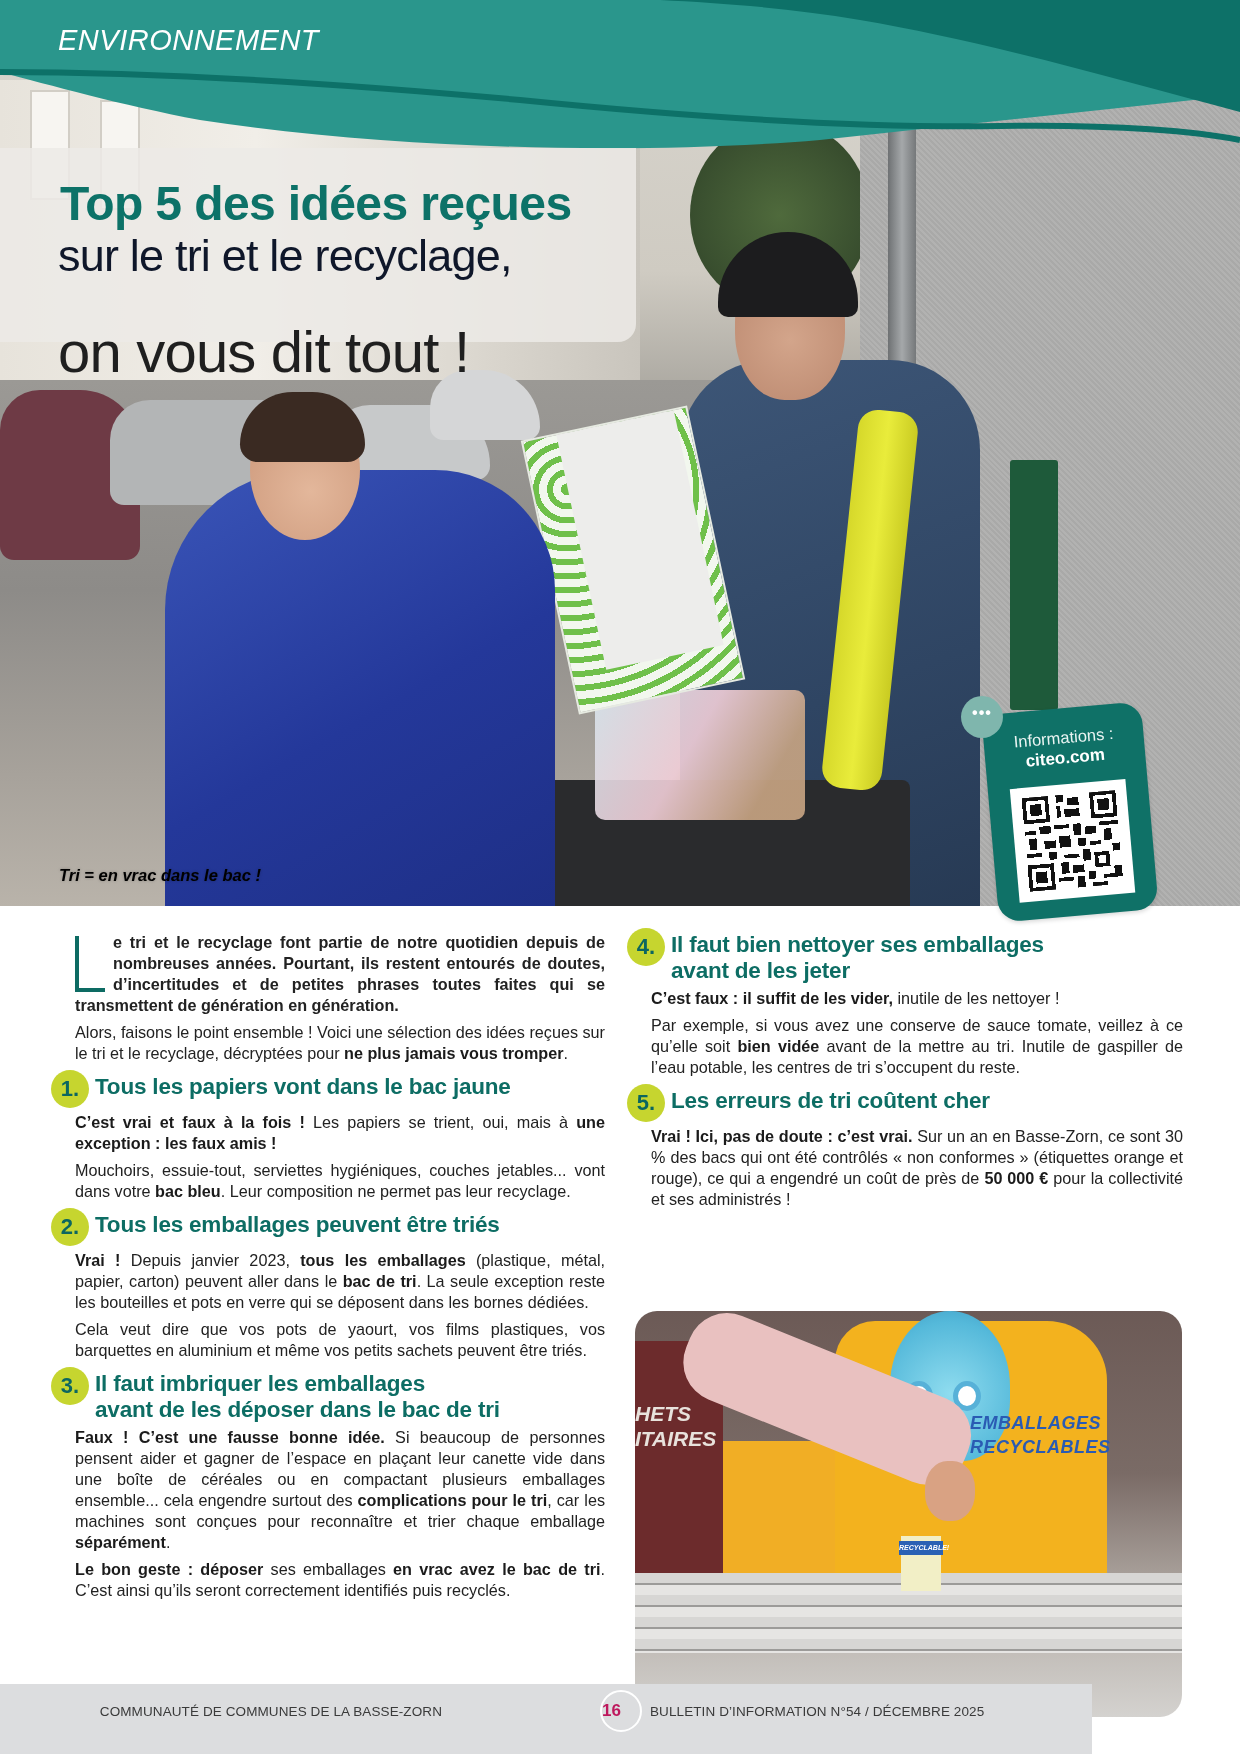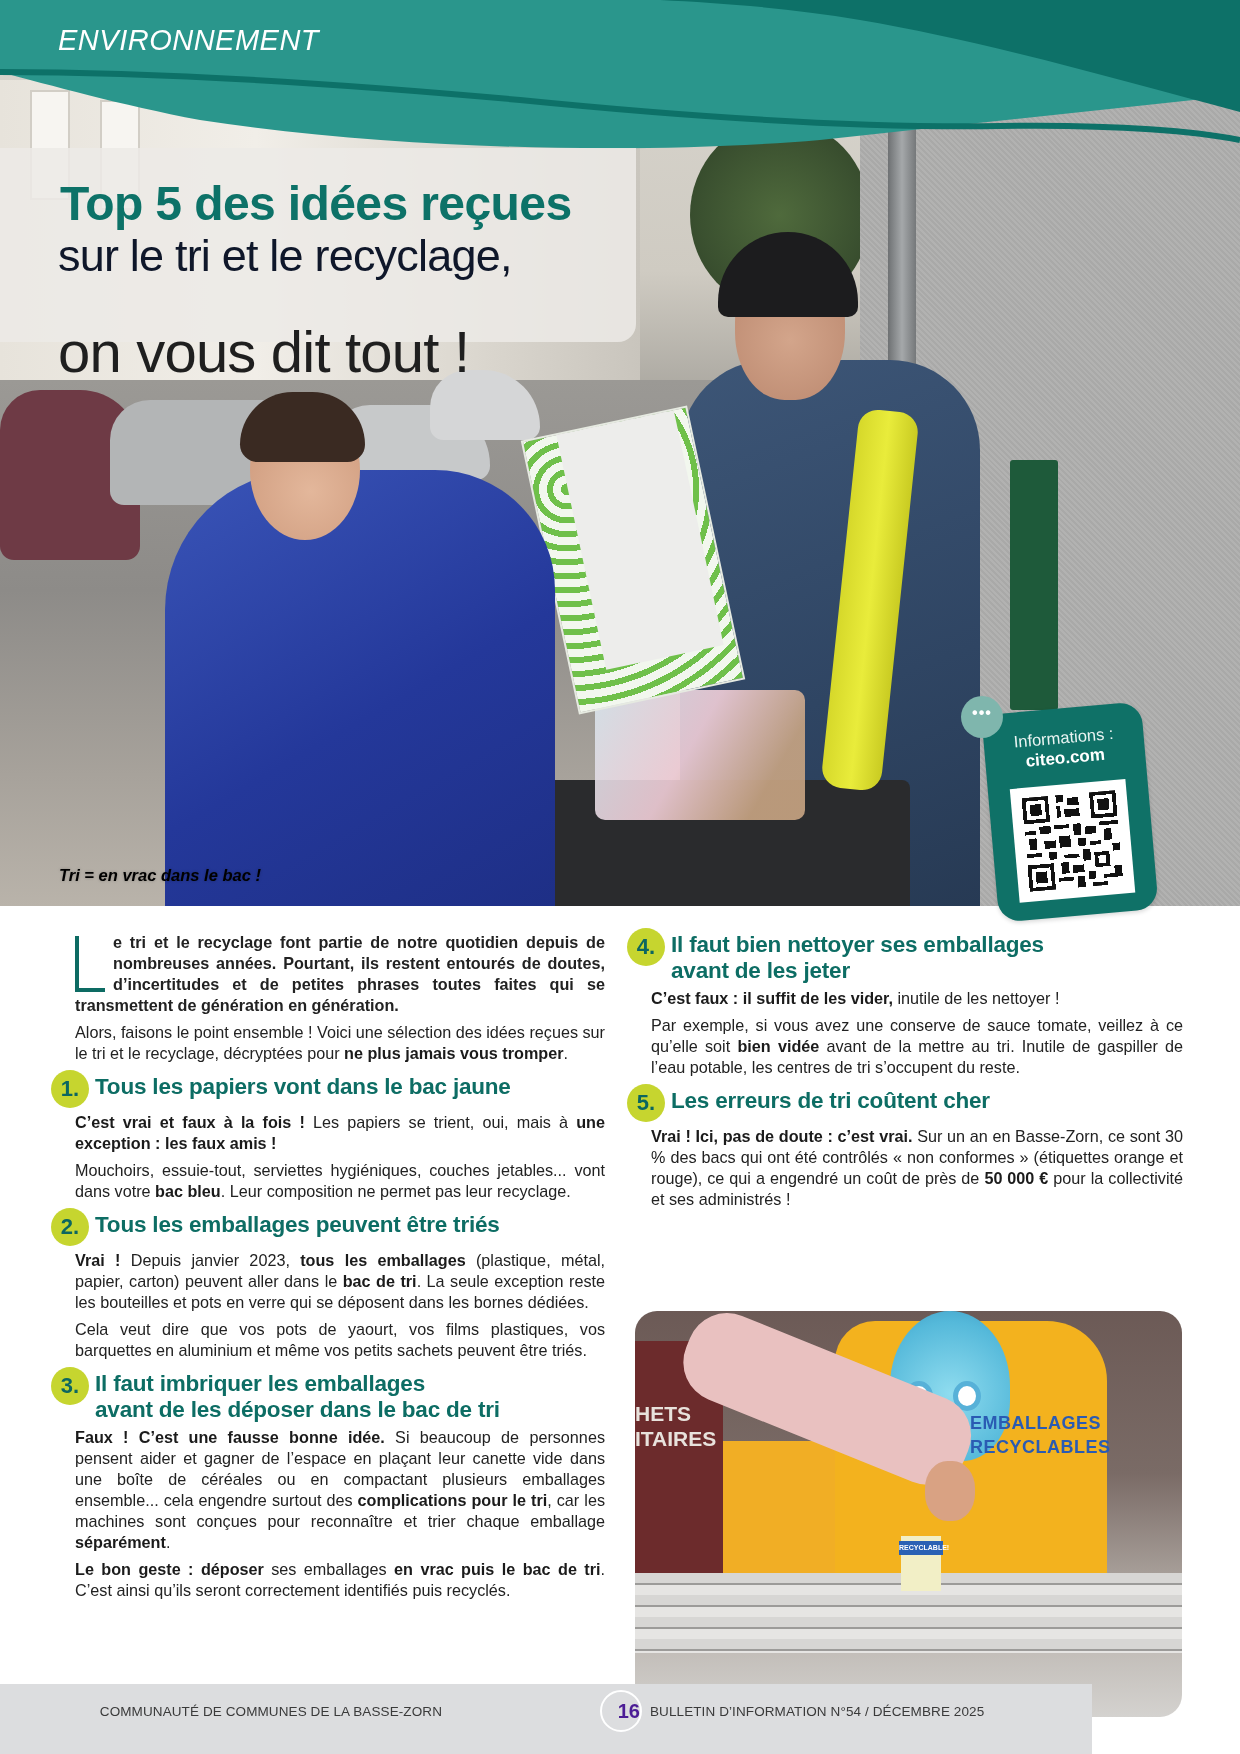--- a/index.html
+++ b/index.html
@@ -101,20 +101,21 @@
     flex: 0 0 38px; width: 38px; height: 38px; border-radius: 50%; background: #c6d52f;
     color: #0c6660; font-weight: bold; font-size: 22px; line-height: 38px; text-align: center; margin-right: 6px;
     margin-top: -4px;
   }
   .h-text { color: #0d6d64; font-weight: bold; font-size: 22.5px; line-height: 26px; letter-spacing: -0.2px; }
 
   
   .photo2 {
     position: absolute; left: 635px; top: 1311px; width: 547px; height: 406px; border-radius: 22px; overflow: hidden;
     background: linear-gradient(180deg,#6c5a56 0%,#7a6b66 40%,#b9b3ad 75%,#d4d2cf 100%);
+    font-style: italic;
   }
   .photo2 .maroon { position:absolute; left:0; top:30px; width:88px; height:240px; background:#6c2b2c; }
   .photo2 .maroon-txt { position:absolute; left:0; top:90px; color:#e8e2dc; font-weight:bold; font-size:21px; line-height:25px; }
   .photo2 .ylw1 { position:absolute; left:88px; top:130px; width:130px; height:150px; background:#f1ae25; }
   .photo2 .ylw2 { position:absolute; left:200px; top:10px; width:272px; height:270px; background:#f3b21e; border-radius: 40px 60px 0 0; }
   .photo2 .mascot { position:absolute; left:255px; top:0px; width:120px; height:150px; border-radius:50% 50% 40% 40%;
     background: radial-gradient(circle at 50% 55%,#8fdcef,#55b9da 70%,#3d9cc4); }
   .photo2 .mascot-eye1, .photo2 .mascot-eye2 { position:absolute; top:70px; width:28px; height:30px; border-radius:50%; background:#fff; border:5px solid #57b1d8; }
   .photo2 .mascot-eye1 { left:270px; } .photo2 .mascot-eye2 { left:318px; }
   .photo2 .mascot-smile { position:absolute; left:300px; top:118px; width:28px; height:12px; border-radius:0 0 14px 14px; background:#e1484c; }
@@ -124,21 +125,21 @@
   .photo2 .arm { position:absolute; left:70px; top:-10px; width:300px; height:90px; background:#e9c1c0; border-radius:40px; transform: rotate(22deg); transform-origin: left top; }
   .photo2 .hand { position:absolute; left:290px; top:150px; width:50px; height:60px; border-radius:45%; background:#d9a283; }
   .photo2 .carton { position:absolute; left:266px; top:225px; width:40px; height:55px; background:#f2efc6; }
   .photo2 .carton-lbl { position:absolute; left:264px; top:230px; width:44px; height:14px; background:#2a61b4; color:#fff; font-size:7px; font-weight:bold; text-align:center; line-height:14px; }
 
   
   .footer { position: absolute; left: 0; top: 1684px; width: 1092px; height: 70px; background: #dcdddf; }
   .footer-left { position: absolute; right: 650px; top: 20px; font-size: 13.5px; color: #3a3a3a; letter-spacing: 0.1px; }
   .footer-page {
     position: absolute; left: 600px; top: 6px; width: 42px; height: 42px; border-radius: 50%;
-    border: 2px solid #ffffff; background: #dcdddf; text-align: right; line-height: 38px; font-weight: bold; font-size: 20px; color: #4c1d95;
+    border: 2px solid #ffffff; background: #dcdddf; text-align: left; line-height: 38px; font-weight: bold; font-size: 17px; color: #be185d;
   }
   .footer-right { position: absolute; left: 650px; top: 20px; font-size: 13.5px; color: #3a3a3a; letter-spacing: 0.1px; }
 </style>
 </head>
 <body>
 
 <div class="hero">
   <div class="bld-left"></div>
   <div class="bld-win" style="left:30px;top:90px;width:40px;height:110px"></div>
   <div class="bld-win" style="left:100px;top:100px;width:40px;height:110px"></div>
@@ -269,21 +270,21 @@
     <span class="num-badge">3.</span>
     <span class="h-text">
       <span>Il faut imbriquer les emballages</span><br>
       <span>avant de les déposer dans le bac de tri</span>
     </span>
   </div>
   <p>
     <b>Faux ! C’est une fausse bonne idée.</b><span> Si beaucoup de personnes pensent aider et gagner de l’espace en plaçant leur canette vide dans une boîte de céréales ou en compactant plusieurs emballages ensemble... cela engendre surtout des </span><b>complications pour le tri</b><span>, car les machines sont conçues pour reconnaître et trier chaque emballage </span><b>séparément</b><span>.</span>
   </p>
   <p>
-    <b>Le bon geste : déposer</b><span> ses emballages </span><b>en vrac puis le bac de tri</b><span>. C’est ainsi qu’ils seront correctement identifiés puis recyclés.</span>
+    <b>Le bon geste : déposer</b><span> ses emballages </span><b>en vrac avez le bac de tri</b><span>. C’est ainsi qu’ils seront correctement identifiés puis recyclés.</span>
   </p>
 </div>
 
 <div class="col col-right">
 
   <div class="h-item" style="margin-top:0">
     <span class="num-badge">4.</span>
     <span class="h-text">
       <span>Il faut bien nettoyer ses emballages</span><br>
       <span>avant de les jeter</span>

